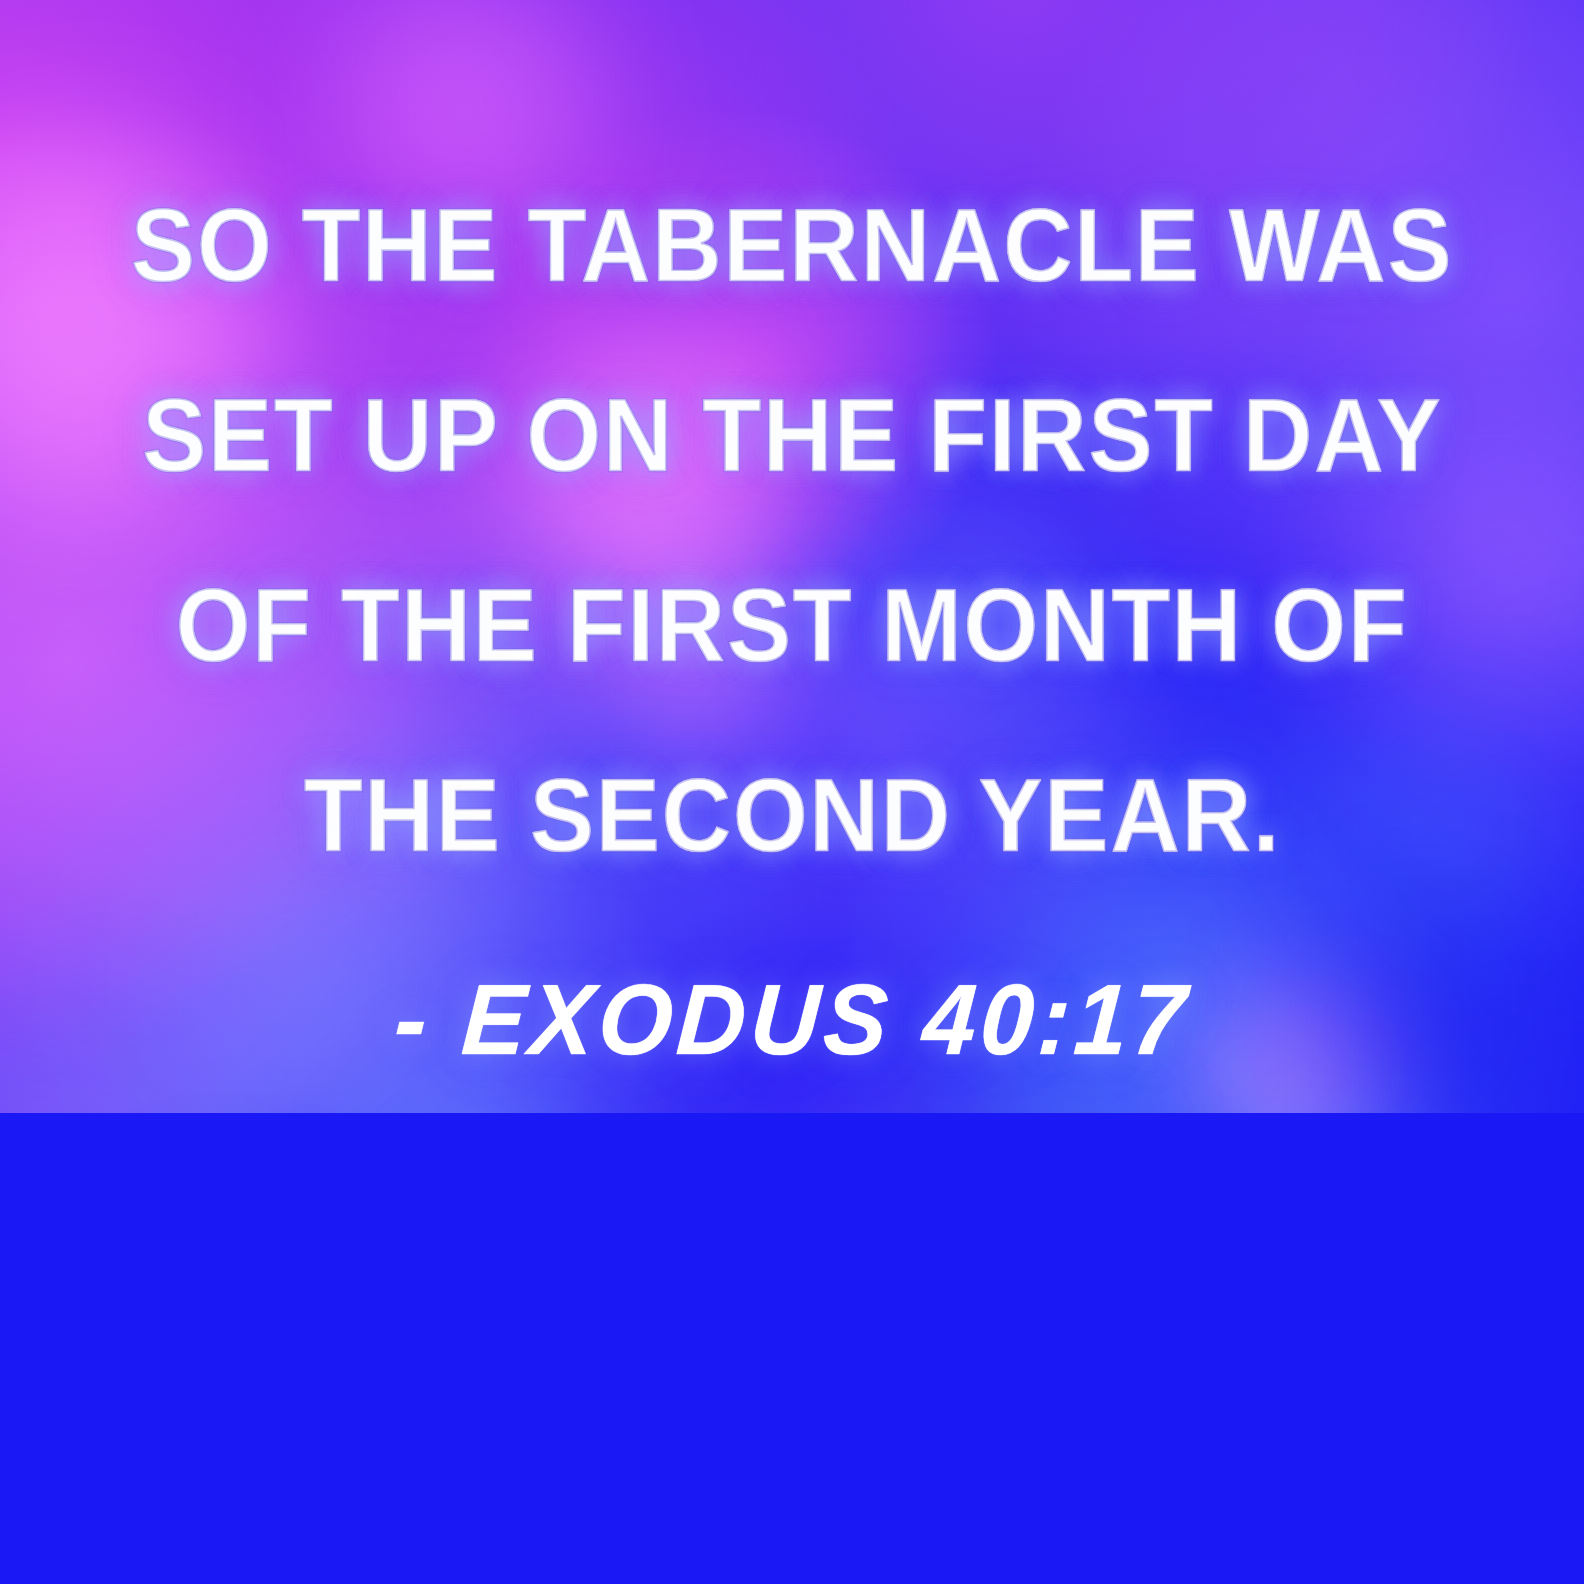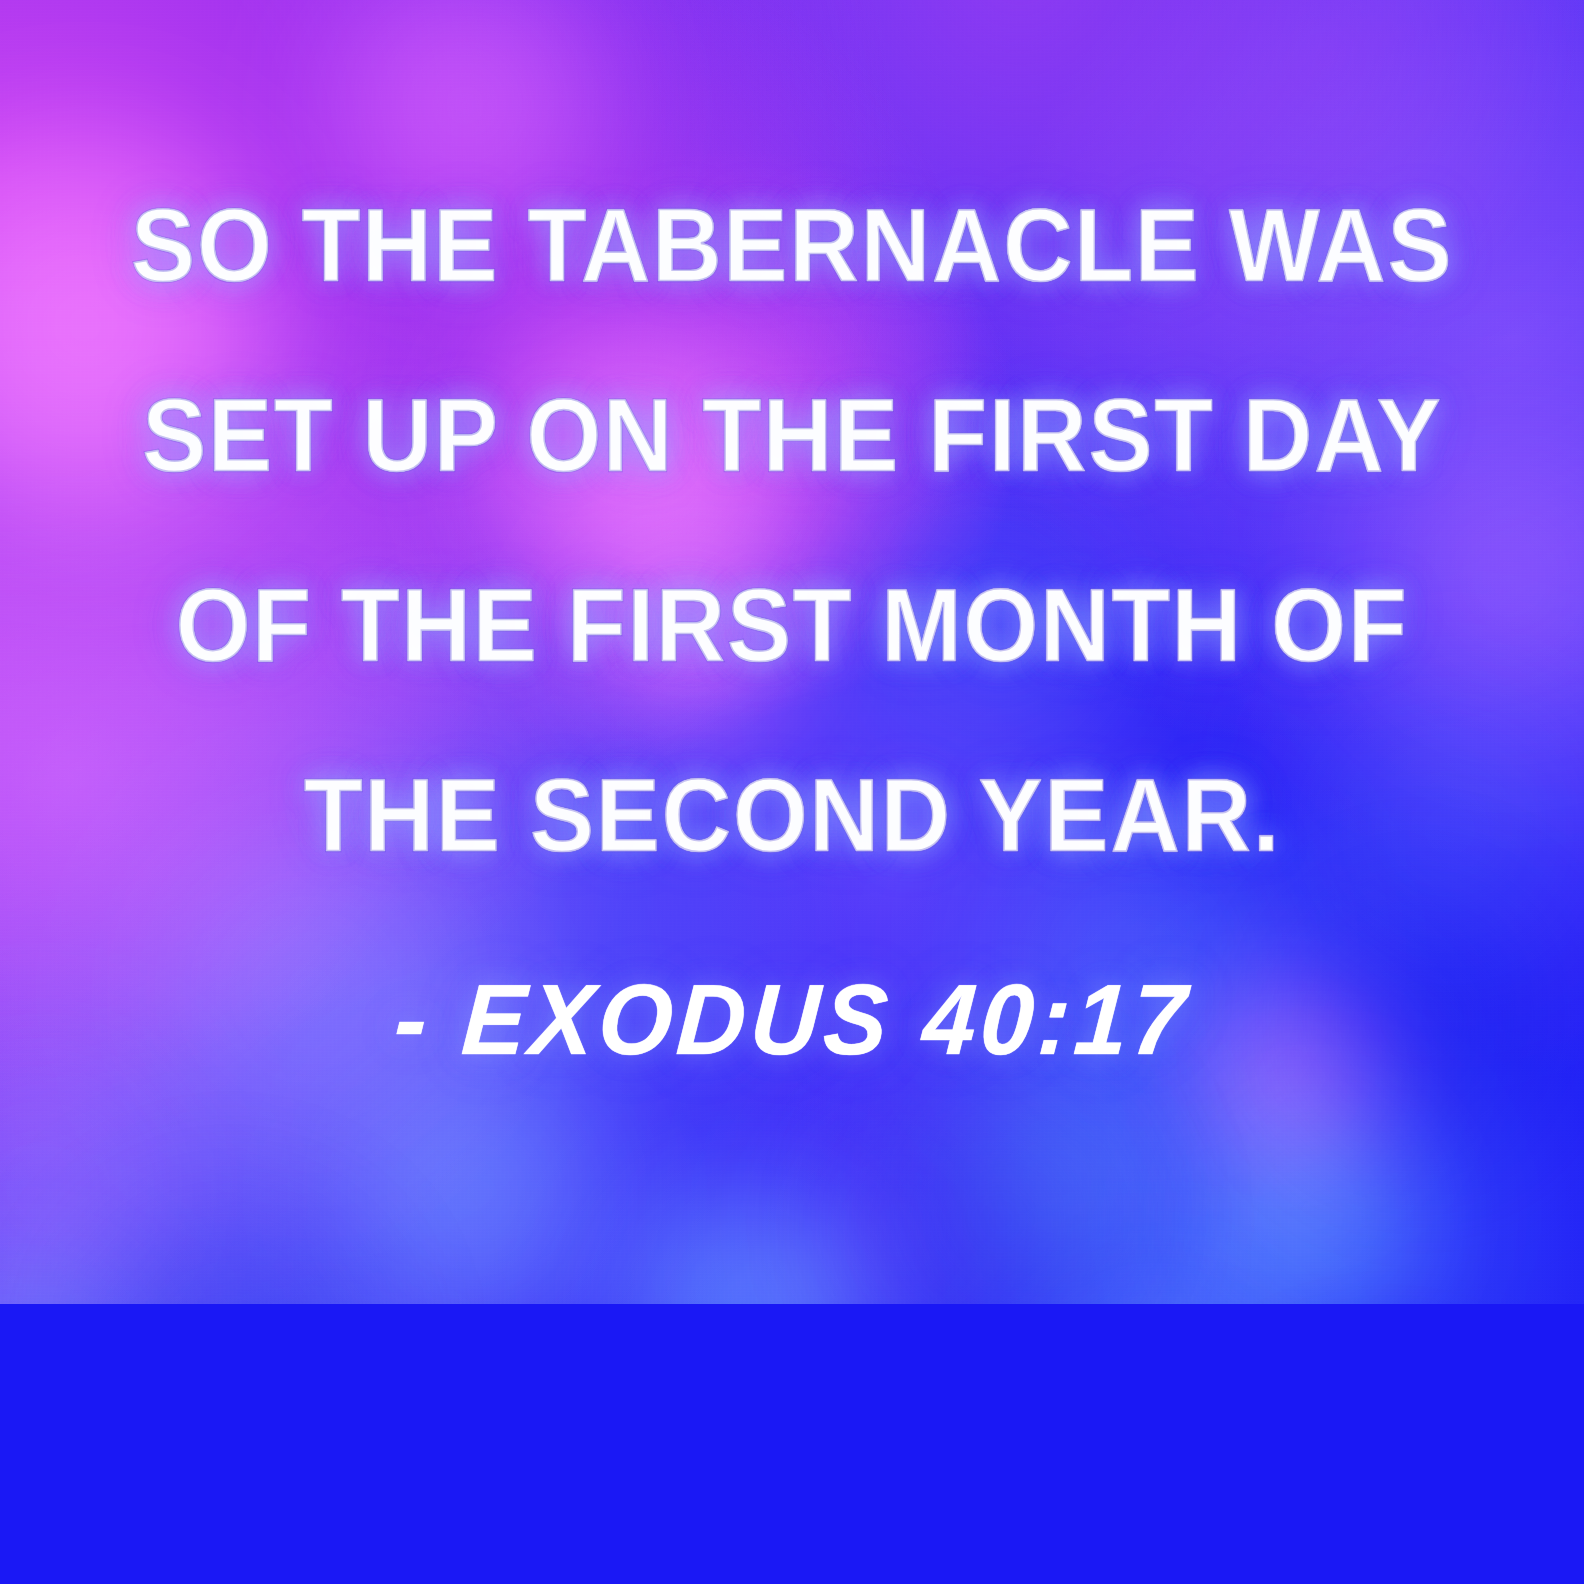--- a/index.html
+++ b/index.html
@@ -5,21 +5,21 @@
 <style>
   html, body {
     margin: 0;
     padding: 0;
     background: #1a18f5;
   }
 
   #stage {
     position: relative;
     width: 1584px;
-    height: 1304px;
+    height: 1113px;
     overflow: hidden;
     background: #2a1ef0;
     font-family: "Liberation Sans", sans-serif;
   }
 
   
   #bokeh-background {
     position: absolute;
     inset: 0;
     overflow: hidden;

